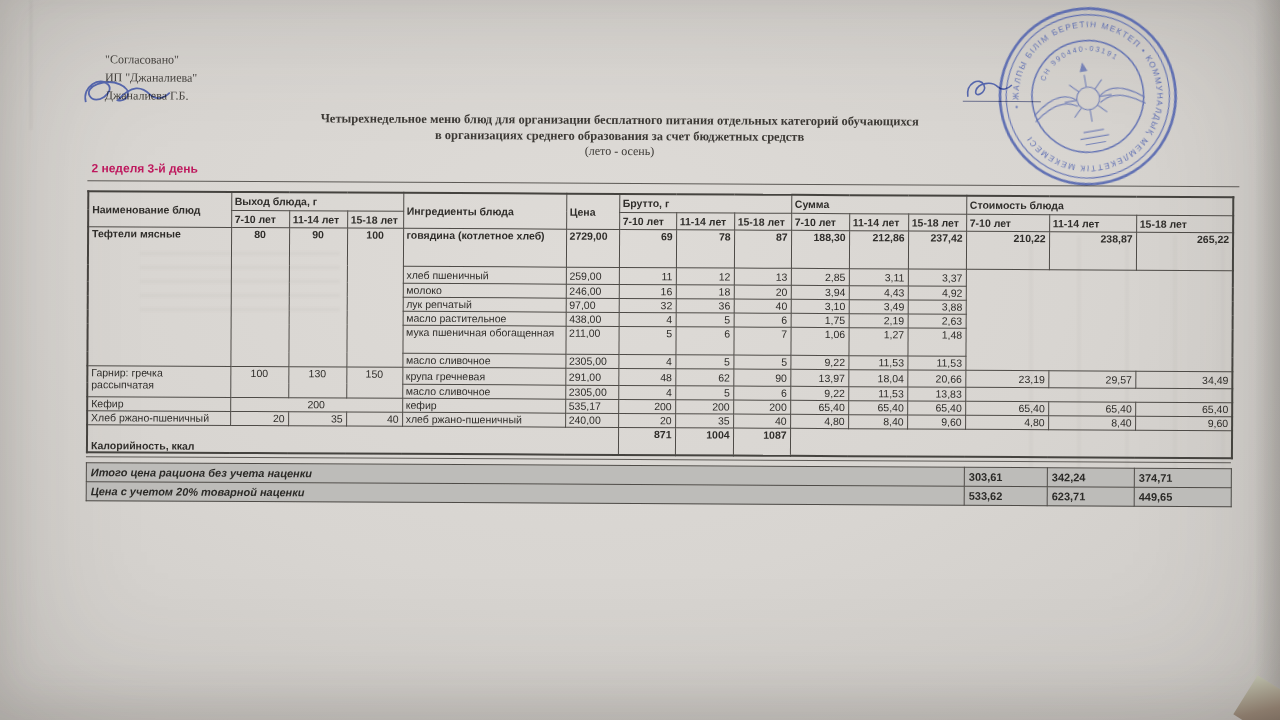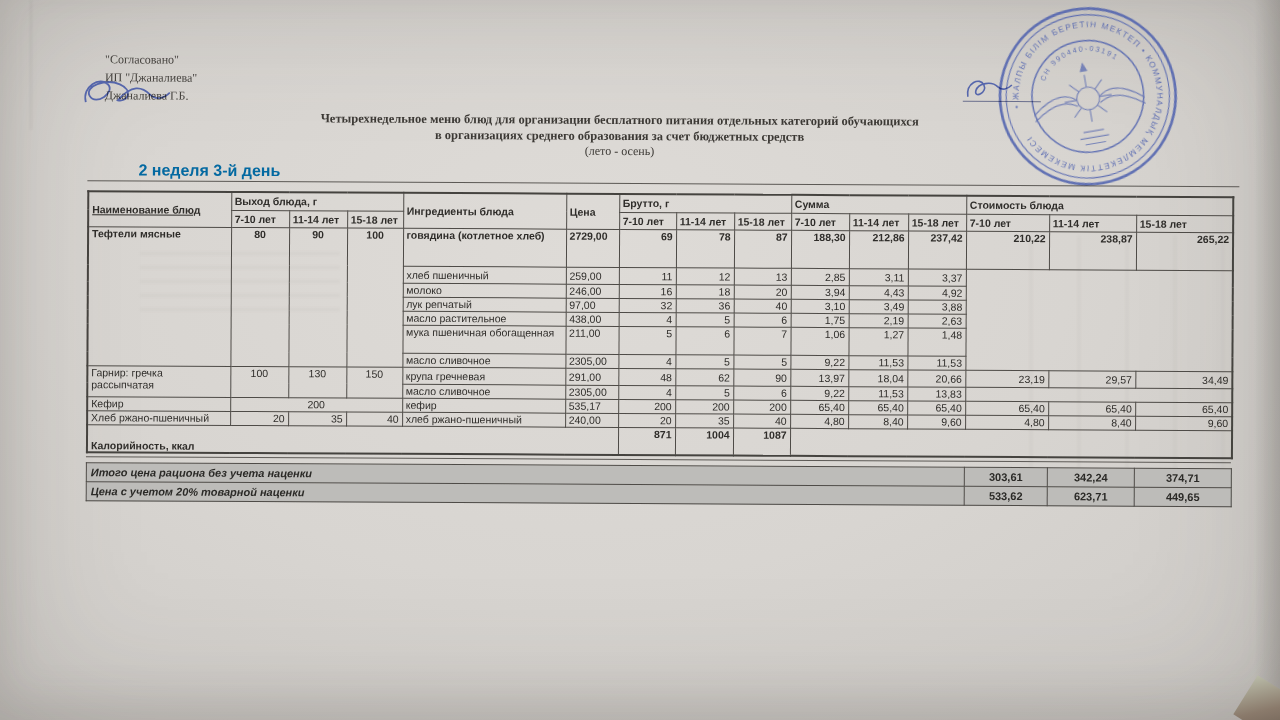--- a/index.html
+++ b/index.html
@@ -29,49 +29,49 @@
   .signame{}
   .sig-svg{position:absolute;z-index:2;mix-blend-mode:multiply;}
   #sig-left{left:80px;top:72px;}
   #sig-right{left:962px;top:64px;}
   .sigline{position:absolute;width:78px;height:1px;background:#6a6f8d;left:963px;top:96px;}
 
   #title{position:absolute;left:290px;top:110px;width:660px;text-align:center;
        font-family:"Liberation Serif",serif;font-weight:bold;font-size:12.5px;
        color:#3c3935;line-height:15.5px;}
   #title .t3{font-weight:normal;font-size:12px;}
-  #weekday{position:absolute;left:92px;top:161px;font-size:16px;font-weight:bold;color:#0369a1;margin-left:47px;}
+  #weekday{position:absolute;left:92px;top:161px;font-size:12px;font-weight:bold;color:#be185d;}
   .hline{position:absolute;left:88px;width:1152px;height:1px;background:#5c5955;}
   #hl-top{top:180px;}
   #hl-sum{top:456px;width:1145px;}
 
   table{border-collapse:collapse;table-layout:fixed;}
   #menu{position:absolute;left:88px;top:190px;width:1145px;
         font-size:10.5px;color:#2f2d2a;border:2px solid #45433f;}
   #menu th,#menu td{border:1px solid #4e4b47;padding:0 3px;line-height:12px;overflow:hidden;}
   #menu th{font-weight:bold;text-align:left;vertical-align:middle;}
-  th.ctr{text-align:center;text-decoration:underline;}
+  th.ctr{text-align:center;}
   td.num{text-align:right;}
   td.ctr{text-align:center;}
   td.vtop{vertical-align:top;}
   tr.hr1{height:18px;} tr.hr2{height:17px;}
   tr.rt{height:38px;} tr.rt td{vertical-align:top;font-weight:bold;}
   tr.rm{height:17px;} tr.rs{height:14px;}
   tr.rw{height:28px;} tr.rw td{vertical-align:top;}
   tr.rc{height:28px;}
   td.bold{font-weight:bold;}
   td.vbot{vertical-align:bottom;}
   #menu td.blank{background:transparent;}
 
   #summary{position:absolute;left:88px;top:462px;width:1145px;
         font-size:11px;color:#2b2a27;border:1px solid #45433f;}
   #summary td{border:1px solid #4e4b47;background:#bdbcb9;padding:0 4px;line-height:13px;}
   #summary tr{height:19px;}
   #summary td.lbl{font-style:italic;font-weight:bold;}
-  #summary td.num{text-align:center;font-weight:bold;}
+  #summary td.num{text-align:left;font-weight:bold;}
 
   #stamp{position:absolute;left:995px;top:-2px;width:186px;height:186px;z-index:2;
         opacity:.85;mix-blend-mode:multiply;filter:blur(.4px);transform:rotate(-10deg);}
 </style>
 </head>
 <body>
 
 <div class="vignette"></div>
 <div class="ghost g1"></div>
 <div class="ghost g2"></div>

